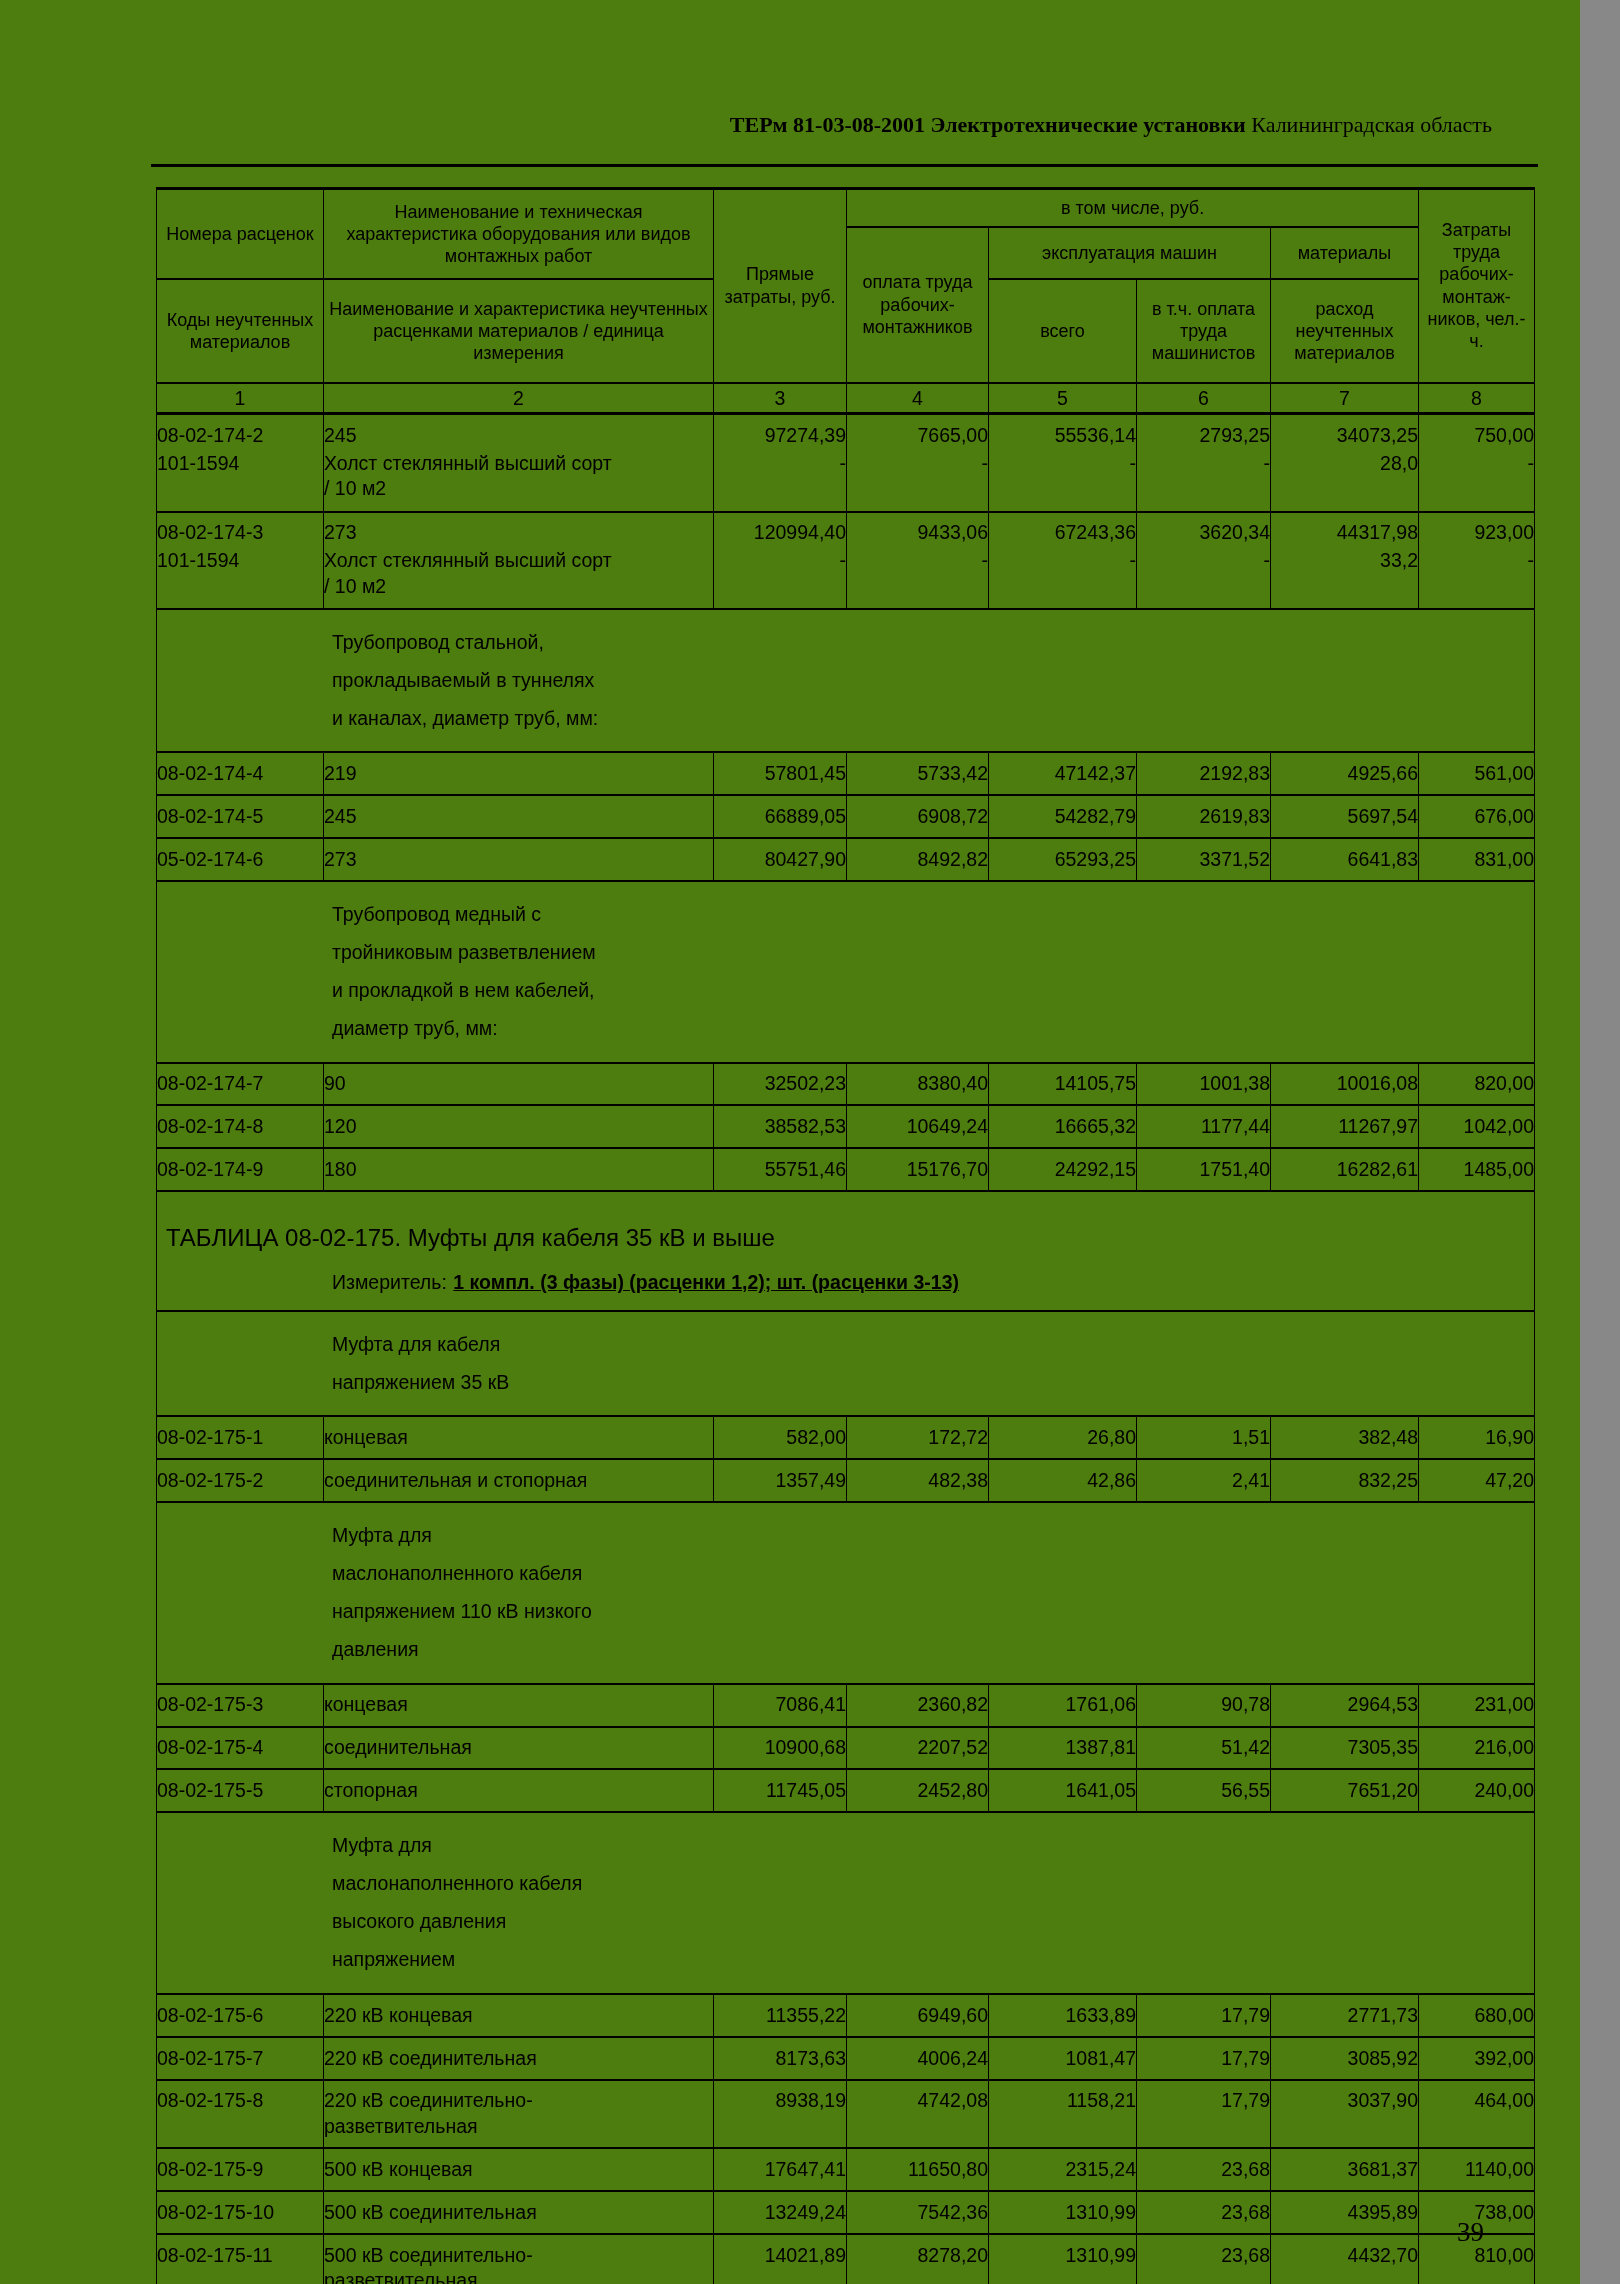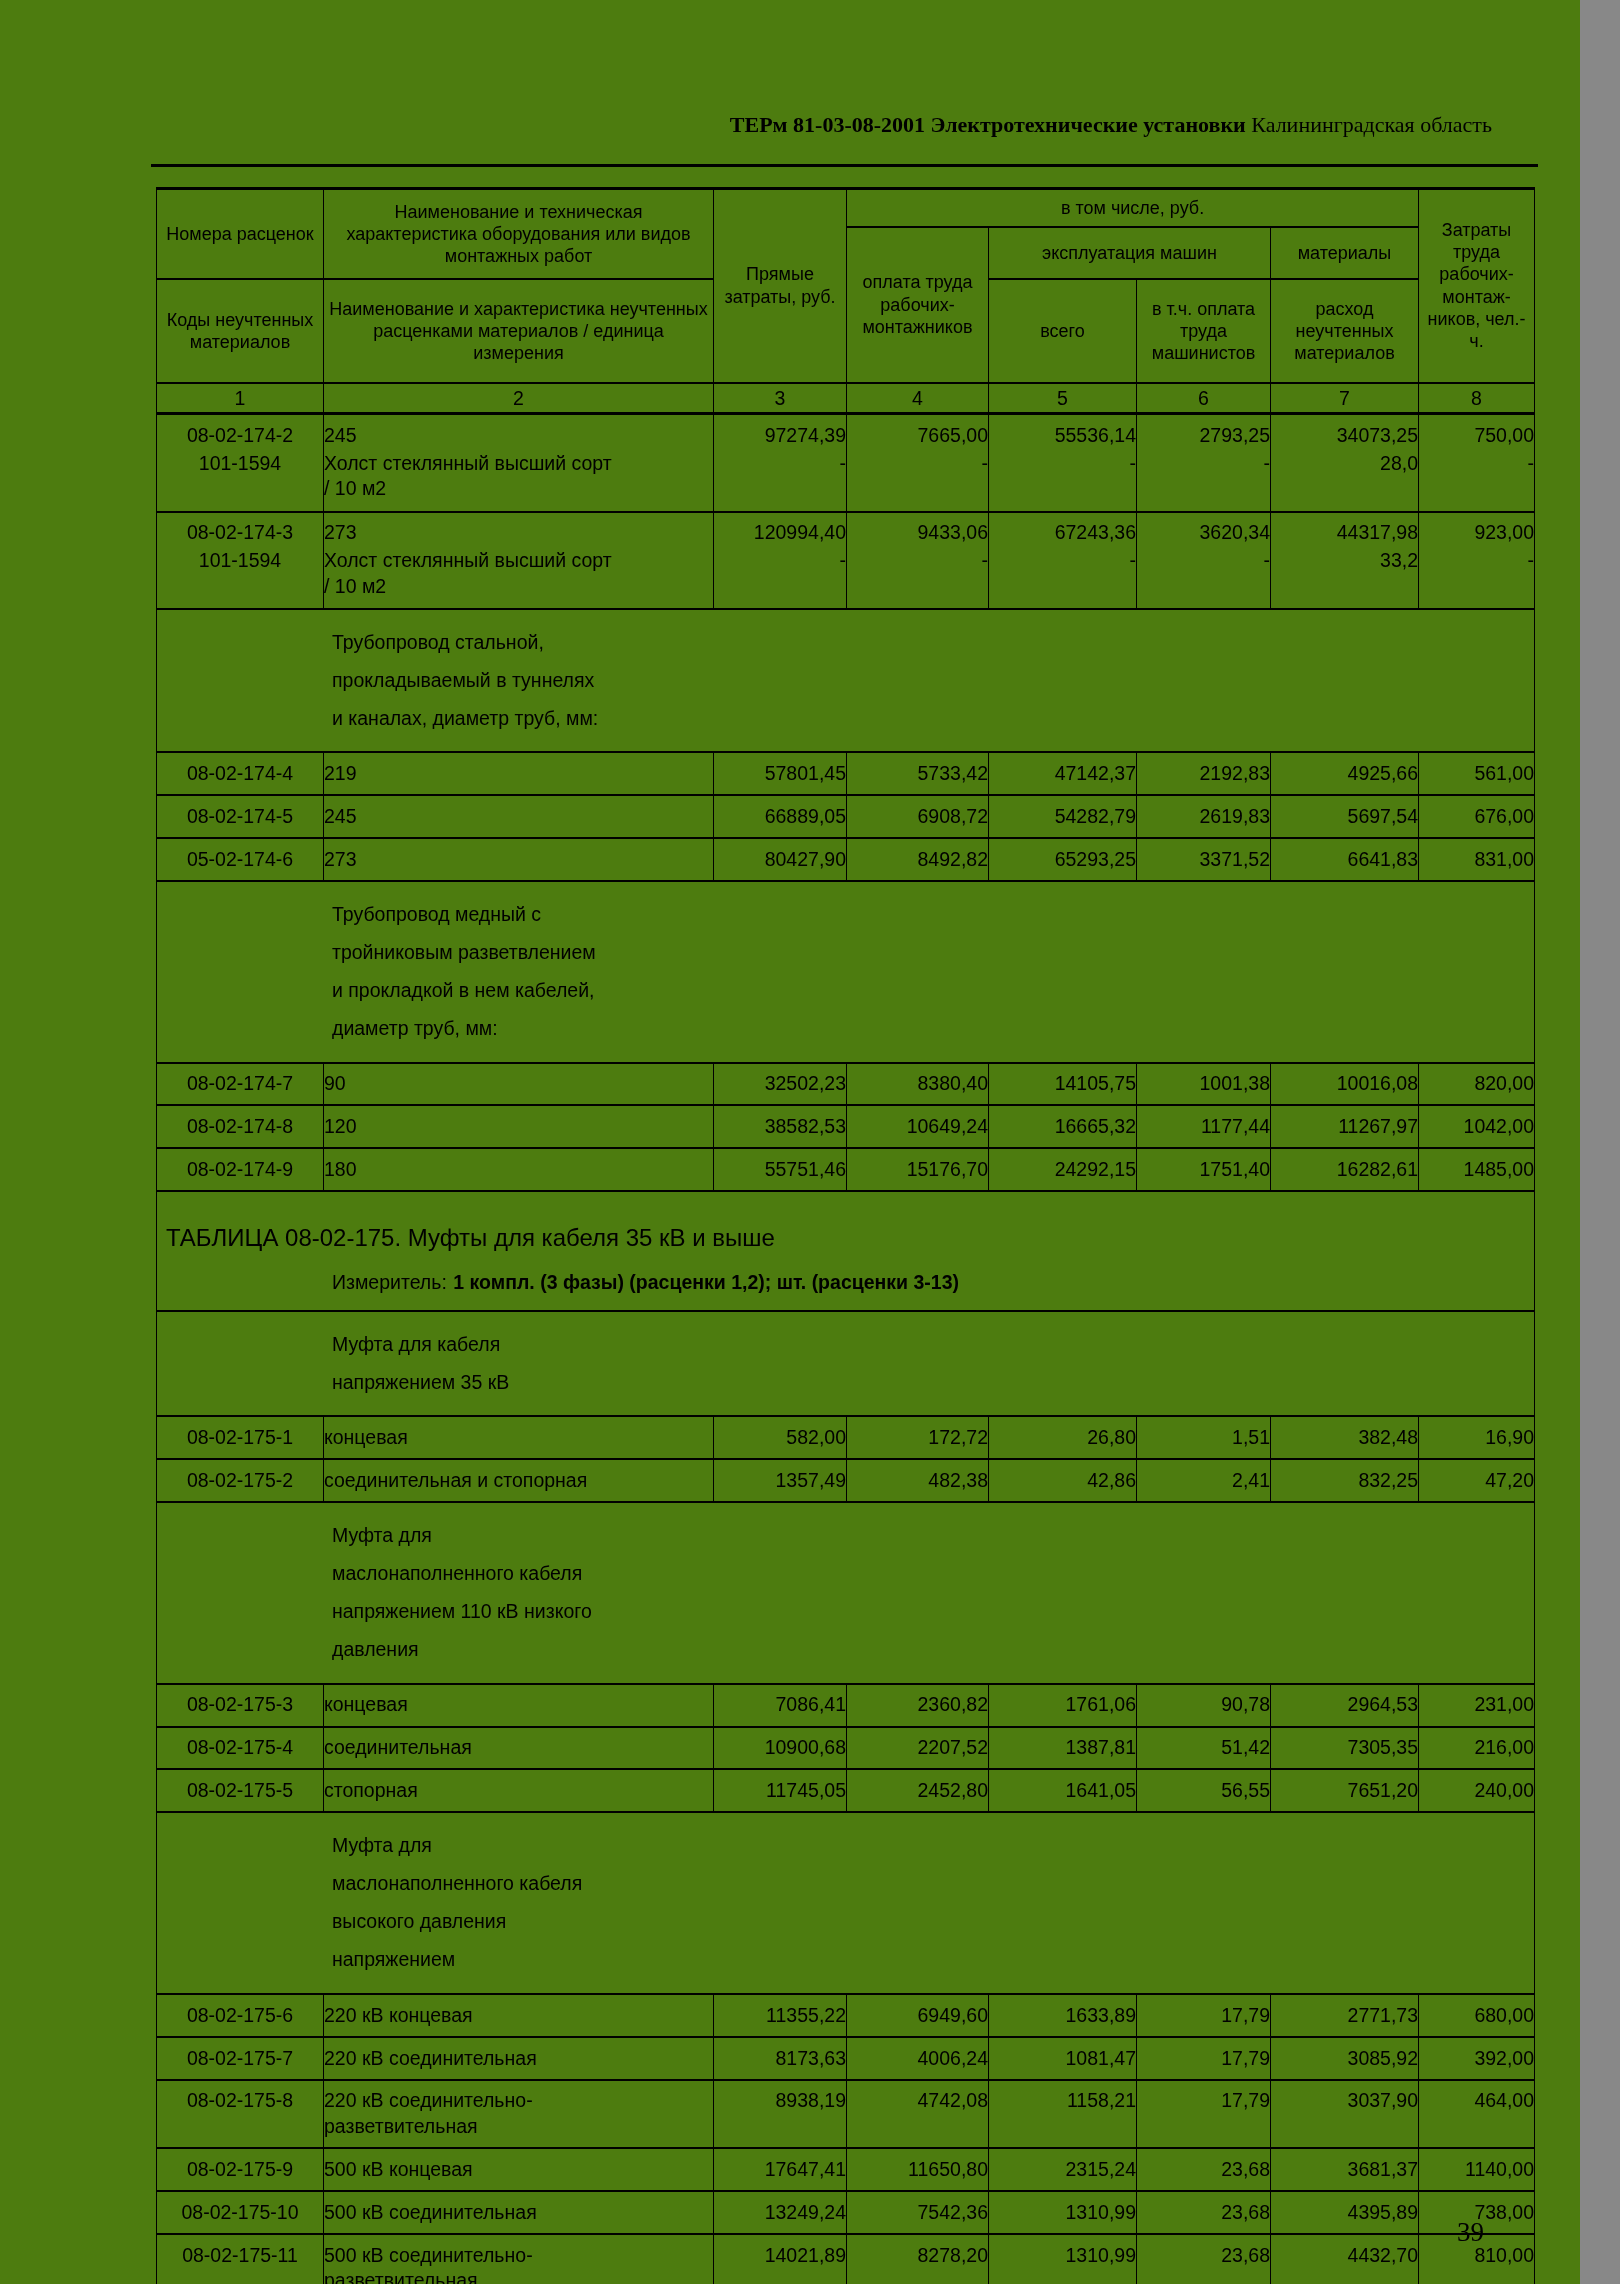--- a/index.html
+++ b/index.html
@@ -35,35 +35,35 @@
   }
   thead tr:first-child td { border-top:3.9px solid #000; }
   tr.hr1 td { height:31px; }
   tr.hr2 td { height:45px; }
   tr.hr3 td { height:96px; }
   tr.hnum td { height:26px; font-size:19.5px; border-bottom-width:3.2px; padding:1.3px; vertical-align:middle; }
   tr.rate td, tr.mat td { border-top-width:2.6px; border-bottom-width:2.6px; }
   tr.rate td { padding:7.8px 0 7.8px 0; }
   tr.rate.joined td { border-bottom:none; padding-bottom:1.3px; }
   tr.mat td { border-top:none; padding:1.3px 0 9px 0; }
-  td.code { text-align:center; padding-left:2.6px; padding-right:2.6px; }
+  td.code { padding-left:2.6px; padding-right:2.6px; }
   td.name { padding-left:7.8px; padding-right:5.2px; }
   td.name .name-wrap { max-width:292px; }
   td.num { text-align:right; padding-right:10.4px; }
   tr.section td {
     border-top:2.6px solid #000; border-bottom:2.6px solid #000;
     padding:13px 0 14.3px 175px;
   }
   tr.section .section-text { max-width:276px; line-height:1.95; }
   tr.title td, tr.measurer td { border-top:none; border-bottom:none; }
   tr.title td { padding:30px 0 6.5px 9px; }
   tr.title .title-text { font-size:24px; font-weight:normal; }
   tr.measurer td { padding:10.4px 0 14.3px 175px; font-size:19.5px; }
   tr.measurer .m-label { font-weight:normal; margin-right:6.5px; }
-  tr.measurer .m-value { font-weight:bold; }
+  tr.measurer .m-value { font-weight:bold;text-decoration:underline; }
   .page-number {
     position:absolute; top:2217px; right:96px;
     font-family:"Liberation Serif","DejaVu Serif",serif;
     font-size:27px;
   }
 </style>
 </head>
 <body>
 
 <div class="page">

